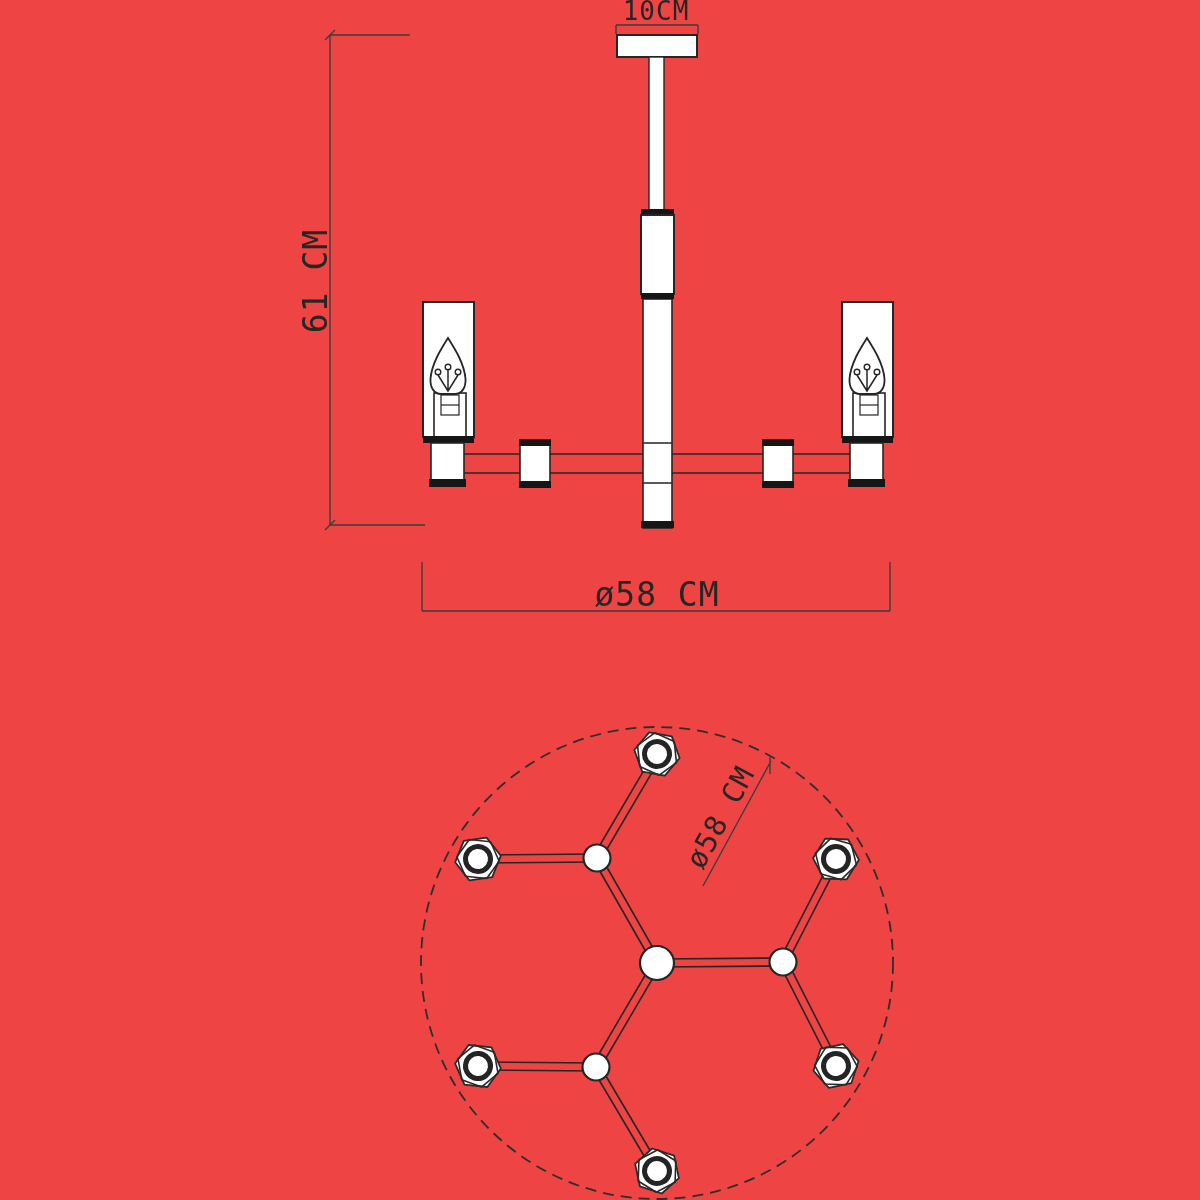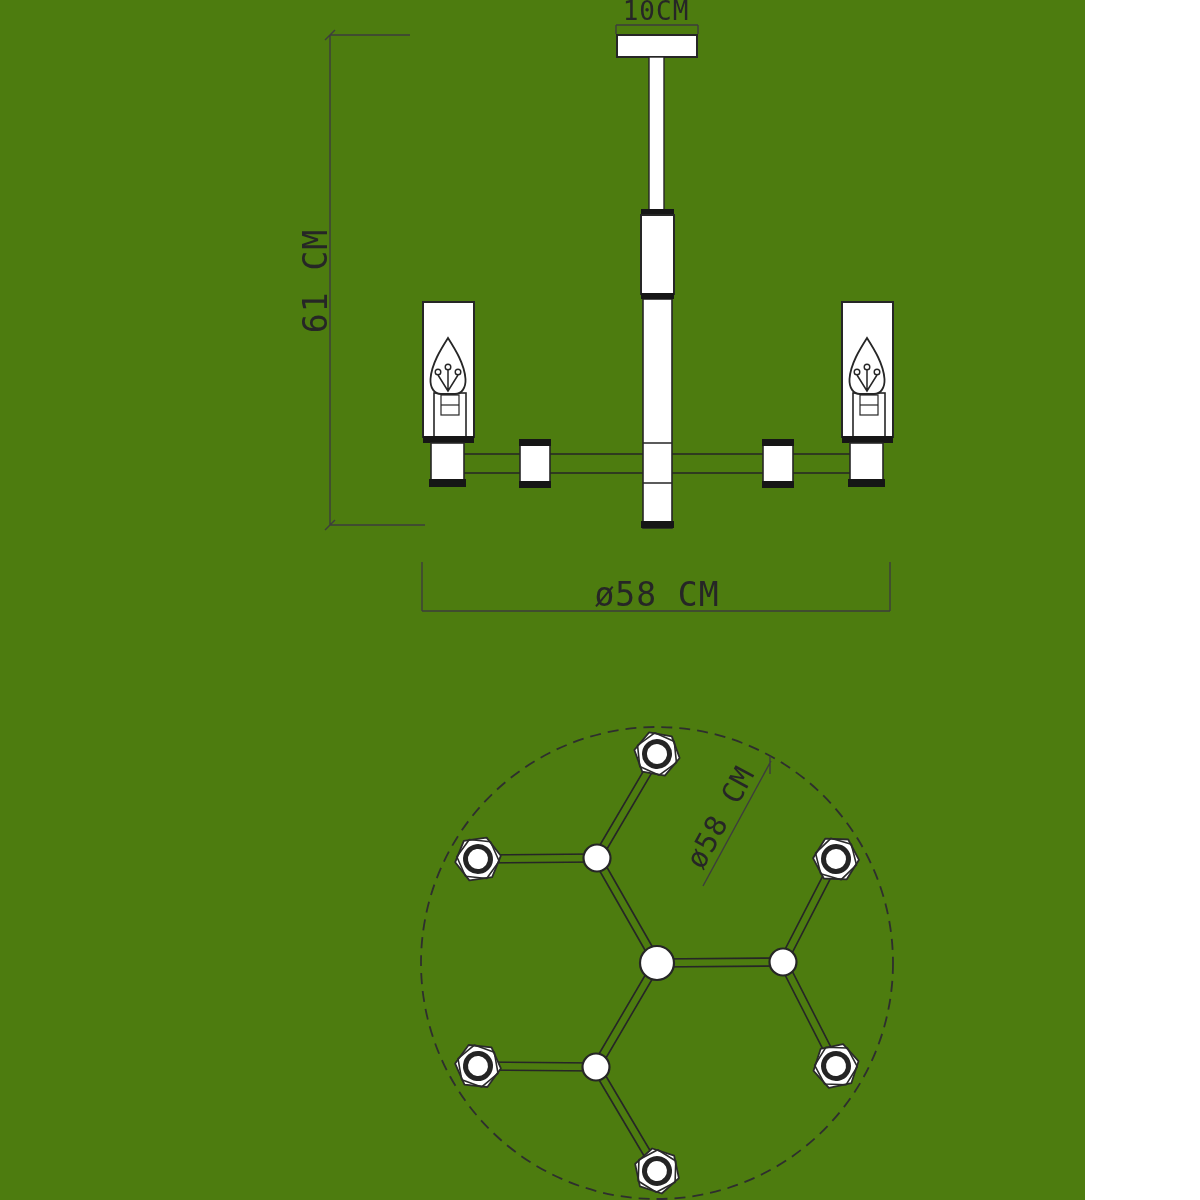--- a/index.html
+++ b/index.html
@@ -1,16 +1,16 @@
 <!DOCTYPE html>
 <html><head>
 <meta charset="utf-8">
 <style>
   html,body{margin:0;padding:0;background:#fff;}
-  .canvas{position:relative;width:1085px;height:1200px;background:#4d7c0f;overflow:hidden;}
+  .canvas{position:relative;width:1200px;height:1200px;background:#ef4444;overflow:hidden;}
   svg{position:absolute;left:0;top:0;}
   .outline{fill:#ffffff;stroke:#262626;stroke-width:2;}
   .thin{fill:#ffffff;stroke:#262626;stroke-width:1.6;}
   .ln{stroke:#262626;stroke-width:1.6;fill:none;}
   .dim{stroke:#3d3d3d;stroke-width:1.4;fill:none;}
   .band{fill:#161616;stroke:none;}
   .dash{fill:none;stroke:#2e2e2e;stroke-width:1.8;stroke-dasharray:11 7;}
   .nuthex{fill:#ffffff;stroke:#2a2a2a;stroke-width:1.8;stroke-linejoin:round;}
   .nuthex2{fill:none;stroke:#2a2a2a;stroke-width:1.6;stroke-linejoin:round;}
   .ring{fill:#ffffff;stroke:#242424;stroke-width:5;}

